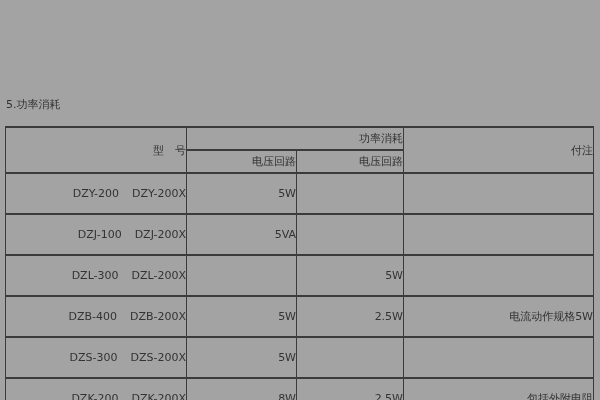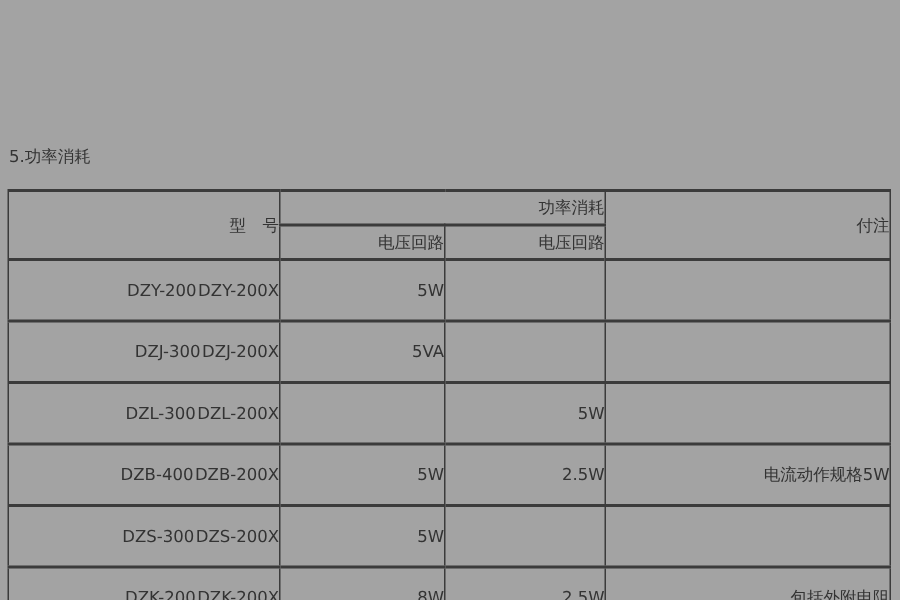--- a/index.html
+++ b/index.html
@@ -46,21 +46,21 @@
     text-align: right;
     vertical-align: middle;
     padding: 0;
     color: #333333;
     white-space: pre;
     overflow: hidden;
   }
   table.spec thead tr.group-row th { height: 21px; }
   table.spec thead tr.sub-row th { height: 21px; }
   table.spec tbody tr { height: 22px; }
-  .model-cell .model-a { margin-right: 1px; }
+  .model-cell .model-a { margin-right: 13px; }
 </style>
 </head>
 <body>
 
 <div class="page">
 
   <div class="section-title">5.功率消耗</div>
 
   <table class="spec">
     <colgroup>
@@ -86,21 +86,21 @@
         <td class="model-cell">
           <span class="model-a">DZY-200</span><span class="model-b">DZY-200X</span>
         </td>
         <td>5W</td>
         <td></td>
         <td></td>
       </tr>
 
       <tr>
         <td class="model-cell">
-          <span class="model-a">DZJ-300</span><span class="model-b">DZJ-200X</span>
+          <span class="model-a">DZJ-100</span><span class="model-b">DZJ-200X</span>
         </td>
         <td>5VA</td>
         <td></td>
         <td></td>
       </tr>
 
       <tr>
         <td class="model-cell">
           <span class="model-a">DZL-300</span><span class="model-b">DZL-200X</span>
         </td>

